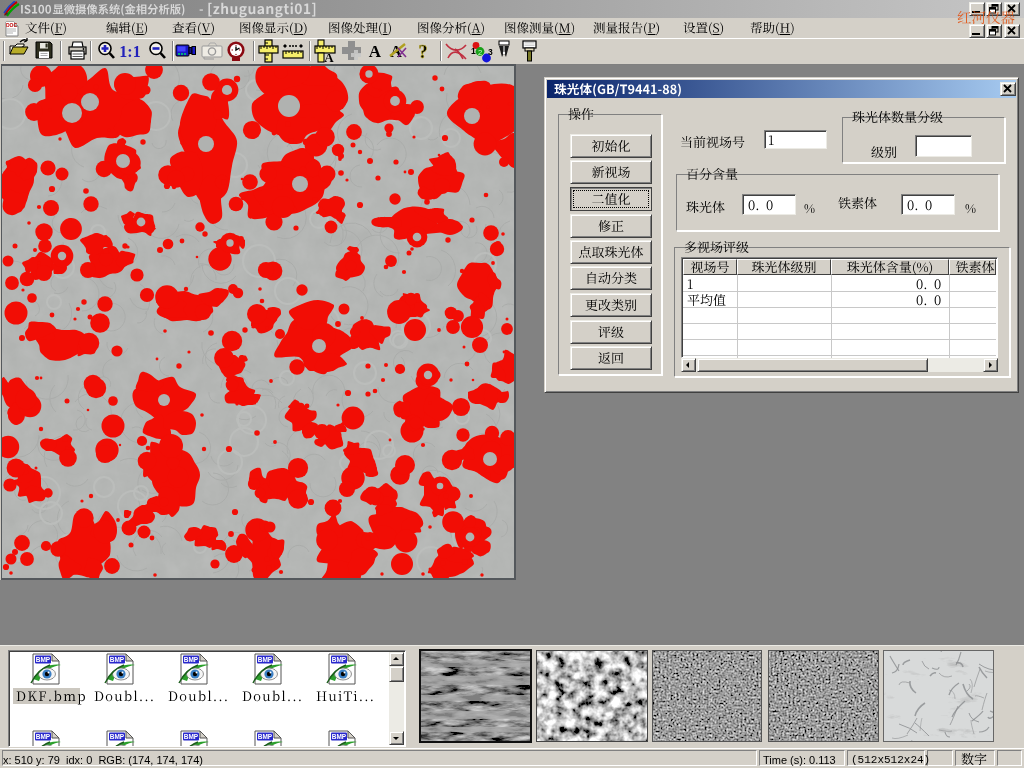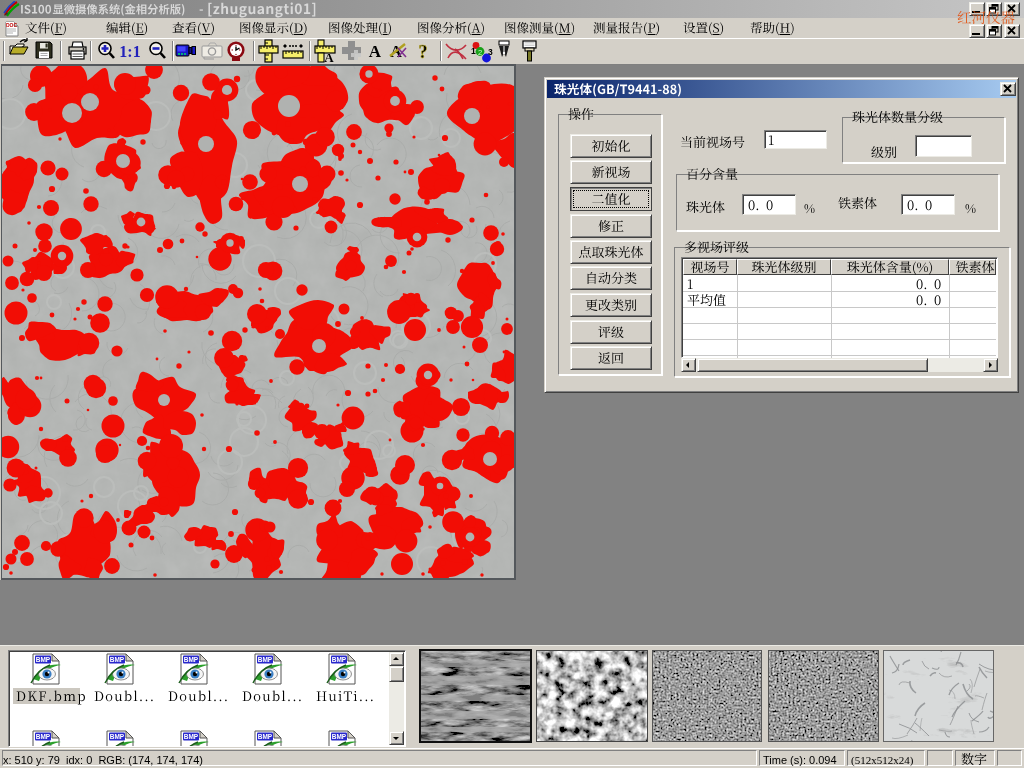--- a/index.html
+++ b/index.html
@@ -1327,22 +1327,22 @@
     <path d="M41 52Q33 57 31 65" stroke="#8a8c8e" stroke-width="1.5" fill="none" opacity="0.8"></path>
   </svg>
 <div class="abs face" style="left:0;top:748px;width:1024px;height:20px;border-top:1px solid #fff"></div>
 <div class="abs" style="left:2px;top:750px;width:755px;height:16px;border:1px solid;border-color:#808080 #fff #fff #808080"></div>
 <div class="abs" style="left:759px;top:750px;width:86px;height:16px;border:1px solid;border-color:#808080 #fff #fff #808080"></div>
 <div class="abs" style="left:847px;top:750px;width:78px;height:16px;border:1px solid;border-color:#808080 #fff #fff #808080"></div>
 <div class="abs" style="left:927px;top:750px;width:26px;height:16px;border:1px solid;border-color:#808080 #fff #fff #808080"></div>
 <div class="abs" style="left:955px;top:750px;width:40px;height:16px;border:1px solid;border-color:#808080 #fff #fff #808080"></div>
 <div class="abs" style="left:997px;top:750px;width:25px;height:16px;border:1px solid;border-color:#808080 #fff #fff #808080"></div>
 <div class="abs" style="left:3px;top:754px;font-size:11px;color:#000;font-family:'Liberation Sans',sans-serif">x: 510 y: 79&nbsp; idx: 0&nbsp; RGB: (174, 174, 174)</div>
-<div class="abs" style="left:763px;top:754px;font-size:11px;font-family:'Liberation Sans',sans-serif">Time (s): 0.094</div>
-<div class="abs" style="left:851px;top:754px;font-size:11px;font-family:Liberation Serif, serif">(512x512x24)</div>
+<div class="abs" style="left:763px;top:754px;font-size:11px;font-family:'Liberation Sans',sans-serif">Time (s): 0.113</div>
+<div class="abs" style="left:851px;top:754px;font-size:11px;font-family:Liberation Mono, monospace">(512x512x24)</div>
 <svg class="abs" style="left:0;top:0;z-index:50;pointer-events:none" width="1024" height="768" viewBox="0 0 1024 768">
     <path transform="translate(20 13.5)" d="M1.1 0H2.8V-8.6H1.1Z M7.4 0.2C9.4 0.2 10.6 -1 10.6 -2.4C10.6 -3.7 9.9 -4.3 8.9 -4.8L7.7 -5.2C7 -5.5 6.4 -5.8 6.4 -6.4C6.4 -6.9 6.9 -7.3 7.6 -7.3C8.4 -7.3 8.9 -7 9.5 -6.6L10.3 -7.6C9.6 -8.3 8.6 -8.7 7.6 -8.7C5.9 -8.7 4.7 -7.7 4.7 -6.3C4.7 -5 5.5 -4.3 6.4 -4L7.6 -3.5C8.3 -3.1 8.9 -2.9 8.9 -2.3C8.9 -1.7 8.4 -1.3 7.5 -1.3C6.7 -1.3 5.9 -1.7 5.3 -2.3L4.3 -1.1C5.2 -0.3 6.3 0.2 7.4 0.2Z M12 0H17.2V-1.4H15.6V-8.6H14.3C13.8 -8.2 13.2 -8 12.3 -7.9V-6.8H13.9V-1.4H12Z M21.3 0.2C23.1 0.2 24.2 -1.4 24.2 -4.3C24.2 -7.3 23.1 -8.7 21.3 -8.7C19.6 -8.7 18.4 -7.3 18.4 -4.3C18.4 -1.4 19.6 0.2 21.3 0.2ZM21.3 -1.2C20.6 -1.2 20 -1.9 20 -4.3C20 -6.7 20.6 -7.4 21.3 -7.4C22.1 -7.4 22.6 -6.7 22.6 -4.3C22.6 -1.9 22.1 -1.2 21.3 -1.2Z M28.2 0.2C29.9 0.2 31.1 -1.4 31.1 -4.3C31.1 -7.3 29.9 -8.7 28.2 -8.7C26.4 -8.7 25.3 -7.3 25.3 -4.3C25.3 -1.4 26.4 0.2 28.2 0.2ZM28.2 -1.2C27.4 -1.2 26.9 -1.9 26.9 -4.3C26.9 -6.7 27.4 -7.4 28.2 -7.4C28.9 -7.4 29.5 -6.7 29.5 -4.3C29.5 -1.9 28.9 -1.2 28.2 -1.2Z" fill="#d8d8d8"></path>
     <path transform="translate(52.5 13.5)" d="M3.1 -6.3H8.1V-5.5H3.1ZM3.1 -8H8.1V-7.3H3.1ZM1.8 -9.1V-4.5H9.5V-9.1ZM9.1 -3.9C8.8 -3.2 8.2 -2.3 7.8 -1.7L8.8 -1.3C9.3 -1.8 9.8 -2.7 10.2 -3.4ZM1.2 -3.4C1.5 -2.7 2 -1.8 2.2 -1.2L3.3 -1.7C3.1 -2.3 2.6 -3.2 2.2 -3.9ZM6.3 -4.1V-0.8H5V-4.1H3.7V-0.8H0.3V0.5H11V-0.8H7.6V-4.1Z M13.4 -9.6C13 -8.9 12.2 -8 11.5 -7.4C11.7 -7.2 12 -6.7 12.2 -6.4C13.1 -7.1 14 -8.2 14.6 -9.2ZM15 -3.7V-2.4C15 -1.6 14.9 -0.7 14.2 0C14.4 0.2 14.9 0.7 15.1 0.9C15.9 0 16.1 -1.3 16.1 -2.4V-2.6H17V-1.8C17 -1.4 16.8 -1.1 16.6 -1C16.8 -0.8 17 -0.2 17.1 0.1C17.3 -0.2 17.5 -0.4 19.1 -1.4C19 -1.6 18.8 -2 18.8 -2.3L18 -1.9V-3.7ZM19.8 -6.2H20.7C20.6 -5.2 20.5 -4.3 20.2 -3.5C20 -4.3 19.9 -5.1 19.7 -5.9ZM14.5 -5.2V-4.1H18.3V-4.4C18.5 -4.2 18.7 -4 18.8 -3.8L19 -4.2C19.2 -3.4 19.4 -2.7 19.6 -2C19.1 -1.1 18.5 -0.5 17.7 0.1C17.9 0.3 18.3 0.8 18.4 1.1C19.1 0.6 19.7 0 20.2 -0.7C20.5 -0 21 0.5 21.6 1C21.7 0.6 22.1 0.1 22.4 -0.1C21.8 -0.5 21.2 -1.1 20.8 -1.9C21.4 -3.1 21.7 -4.5 21.9 -6.2H22.2V-7.4H20.1C20.3 -8 20.4 -8.7 20.5 -9.4L19.3 -9.6C19.1 -7.9 18.7 -6.3 18.1 -5.2ZM13.6 -7.2C13.1 -6.1 12.2 -4.9 11.4 -4.2C11.7 -3.9 12 -3.2 12.1 -3C12.4 -3.2 12.6 -3.4 12.8 -3.7V1H14V-5.5C14.3 -5.9 14.5 -6.2 14.7 -6.6V-5.8H18.4V-8.6H17.5V-6.9H17V-9.6H16V-6.9H15.5V-8.6H14.7V-6.8Z M24.1 -9.6V-7.5H23V-6.3H24.1V-4.4C23.7 -4.2 23.2 -4 22.9 -3.9L23.2 -2.6L24.1 -3V-0.4C24.1 -0.3 24.1 -0.2 24 -0.2C23.8 -0.2 23.4 -0.2 23.1 -0.3C23.2 0.1 23.4 0.7 23.4 1C24.1 1 24.6 1 24.9 0.7C25.3 0.5 25.4 0.2 25.4 -0.4V-3.6L26.3 -4.1L26.1 -5.1L25.4 -4.8V-6.3H26.3V-7.5H25.4V-9.6ZM31.3 -8.2V-7.7H28.2V-8.2ZM26.4 -5 26.5 -4C27.8 -4 29.5 -4.1 31.3 -4.2V-3.8H32.5V-4.3L33.4 -4.3L33.5 -5.3L32.5 -5.2V-8.2H33.3V-9.1H26.3V-8.2H27V-5ZM31.3 -6.9V-6.4H28.2V-6.9ZM31.3 -5.6V-5.2L28.2 -5.1V-5.6ZM29.5 -3.6V-3.4L28.8 -3.6L28.7 -3.6H26.1V-2.5H28.1C28 -2.2 27.8 -2 27.7 -1.7L26.7 -2.3L26 -1.6C26.3 -1.4 26.6 -1.2 27 -0.9C26.6 -0.5 26 -0.1 25.5 0.1C25.7 0.3 26 0.8 26.2 1C26.8 0.7 27.4 0.3 27.9 -0.3C28.2 -0.1 28.4 0.1 28.6 0.3L29.3 -0.5C29.1 -0.7 28.9 -0.9 28.6 -1.1C29 -1.7 29.3 -2.5 29.5 -3.3V-2.6H29.7C29.9 -1.9 30.2 -1.3 30.6 -0.8C30 -0.4 29.5 -0.1 28.8 0.1C29.1 0.3 29.3 0.8 29.4 1C30.1 0.8 30.7 0.4 31.3 0C31.7 0.5 32.3 0.8 32.9 1.1C33.1 0.7 33.4 0.3 33.7 0C33.1 -0.2 32.5 -0.4 32.1 -0.8C32.7 -1.5 33.1 -2.4 33.4 -3.4L32.7 -3.6L32.5 -3.6ZM32 -2.6C31.8 -2.2 31.6 -1.9 31.3 -1.5C31.1 -1.9 30.9 -2.2 30.7 -2.6Z M39.5 -7.8H41.2C41 -7.6 40.9 -7.4 40.7 -7.2H39C39.2 -7.4 39.3 -7.6 39.5 -7.8ZM36.5 -9.6C36 -8 35.1 -6.3 34.1 -5.3C34.3 -5 34.7 -4.2 34.8 -3.9C35 -4.1 35.2 -4.4 35.5 -4.7V1H36.7V-6.7L36.8 -6.8C37 -6.6 37.4 -6.2 37.6 -5.9L37.9 -6.2V-4.6H39.3C38.8 -4.2 38.1 -3.8 37.1 -3.5C37.3 -3.3 37.7 -3 37.8 -2.7C38.7 -3 39.4 -3.3 40 -3.7L40.2 -3.4C39.5 -2.9 38.3 -2.3 37.2 -2C37.4 -1.8 37.8 -1.4 37.9 -1.2C38.8 -1.5 39.9 -2.1 40.7 -2.7L40.8 -2.3C39.9 -1.5 38.4 -0.8 37.1 -0.4C37.3 -0.2 37.7 0.3 37.8 0.5C38.9 0.2 40.1 -0.5 41 -1.2C41 -0.8 40.9 -0.5 40.8 -0.3C40.7 -0.1 40.5 -0.1 40.3 -0.1C40.1 -0.1 39.9 -0.1 39.6 -0.1C39.8 0.2 39.9 0.7 39.9 1C40.2 1 40.4 1 40.6 1C41.1 1 41.4 0.9 41.7 0.5C42.2 0 42.3 -1.1 42 -2.3L42.4 -2.4C42.8 -1.3 43.3 -0.2 44.1 0.4C44.3 0 44.7 -0.4 45 -0.6C44.3 -1.1 43.7 -1.9 43.4 -2.9C43.8 -3.1 44.1 -3.3 44.5 -3.5L43.6 -4.3C43.1 -3.9 42.3 -3.5 41.7 -3.2C41.5 -3.6 41.2 -4 40.7 -4.4L40.9 -4.6H44.2V-7.2H42.1C42.4 -7.6 42.7 -7.9 42.9 -8.3L42.2 -8.9L41.9 -8.8H40.2L40.5 -9.3L39.2 -9.6C38.8 -8.7 38 -7.6 36.8 -6.8C37.2 -7.6 37.5 -8.4 37.8 -9.2ZM39.1 -6.2H40.6C40.5 -6 40.4 -5.8 40.3 -5.5H39.1ZM41.7 -6.2H42.9V-5.5H41.5C41.6 -5.8 41.6 -6 41.7 -6.2Z M47.9 -2.4C47.4 -1.7 46.5 -0.9 45.6 -0.5C46 -0.3 46.5 0.2 46.8 0.4C47.6 -0.1 48.6 -1.1 49.3 -2ZM52.2 -1.8C53.1 -1.1 54.2 -0.2 54.7 0.4L55.9 -0.4C55.3 -1 54.2 -1.9 53.3 -2.5ZM52.5 -5C52.7 -4.8 52.9 -4.5 53.1 -4.3L49.7 -4.1C51.2 -4.8 52.6 -5.7 54 -6.8L53 -7.7C52.5 -7.2 51.9 -6.8 51.4 -6.4L49.1 -6.3C49.8 -6.8 50.4 -7.3 51 -7.9C52.5 -8 53.9 -8.2 55.1 -8.5L54.1 -9.6C52.2 -9.2 49 -8.9 46.2 -8.8C46.4 -8.5 46.5 -7.9 46.6 -7.6C47.4 -7.6 48.3 -7.7 49.1 -7.7C48.5 -7.2 48 -6.8 47.7 -6.6C47.4 -6.4 47.1 -6.2 46.9 -6.2C47 -5.8 47.2 -5.3 47.2 -5C47.5 -5.1 47.9 -5.2 49.6 -5.3C48.9 -4.9 48.3 -4.5 47.9 -4.4C47.2 -4 46.8 -3.8 46.4 -3.8C46.5 -3.4 46.7 -2.8 46.7 -2.6C47.1 -2.7 47.6 -2.8 50.2 -3V-0.5C50.2 -0.4 50.2 -0.3 50 -0.3C49.8 -0.3 49.1 -0.3 48.5 -0.4C48.7 0 48.9 0.6 49 1C49.8 1 50.5 1 51 0.8C51.5 0.5 51.6 0.2 51.6 -0.5V-3.1L53.9 -3.3C54.2 -2.9 54.5 -2.6 54.6 -2.3L55.7 -2.9C55.2 -3.7 54.3 -4.7 53.5 -5.5Z M64.2 -3.9V-0.7C64.2 0.4 64.4 0.8 65.4 0.8C65.6 0.8 66 0.8 66.2 0.8C67.1 0.8 67.4 0.3 67.5 -1.5C67.2 -1.6 66.6 -1.8 66.4 -2C66.3 -0.6 66.3 -0.3 66.1 -0.3C66 -0.3 65.8 -0.3 65.7 -0.3C65.6 -0.3 65.5 -0.4 65.5 -0.7V-3.9ZM62.1 -3.9C62 -2 61.8 -0.8 60.1 -0C60.4 0.2 60.8 0.7 60.9 1.1C63 0.1 63.3 -1.5 63.4 -3.9ZM56.9 -0.8 57.2 0.6C58.3 0.1 59.7 -0.4 61 -0.9L60.7 -2.1C59.3 -1.6 57.8 -1.1 56.9 -0.8ZM63.1 -9.3C63.2 -9 63.4 -8.5 63.5 -8.1H61V-6.9H62.8C62.3 -6.3 61.7 -5.6 61.5 -5.4C61.3 -5.2 61 -5.1 60.7 -5C60.8 -4.7 61.1 -4 61.1 -3.7C61.5 -3.9 62 -4 65.9 -4.4C66.1 -4.1 66.2 -3.8 66.3 -3.5L67.4 -4.1C67.1 -4.9 66.4 -5.9 65.8 -6.7L64.8 -6.2C64.9 -6 65.1 -5.7 65.3 -5.4L63.1 -5.2C63.5 -5.7 63.9 -6.4 64.4 -6.9H67.3V-8.1H64.2L64.9 -8.3C64.8 -8.7 64.5 -9.2 64.3 -9.7ZM57.2 -4.7C57.4 -4.8 57.6 -4.8 58.5 -4.9C58.2 -4.4 57.9 -4.1 57.7 -3.9C57.4 -3.5 57.1 -3.2 56.8 -3.2C57 -2.8 57.2 -2.2 57.3 -1.9C57.6 -2.1 58 -2.3 60.7 -2.9C60.7 -3.2 60.7 -3.7 60.7 -4.1L59.2 -3.8C59.9 -4.6 60.6 -5.6 61.1 -6.6L59.9 -7.3C59.7 -6.9 59.5 -6.5 59.3 -6.2L58.5 -6.1C59.1 -7 59.7 -8.1 60.1 -9.1L58.7 -9.7C58.4 -8.4 57.6 -7 57.4 -6.7C57.1 -6.3 57 -6.1 56.7 -6C56.9 -5.6 57.1 -4.9 57.2 -4.7Z M70.5 2.3 71.5 1.8C70.5 0.2 70.1 -1.7 70.1 -3.6C70.1 -5.4 70.5 -7.3 71.5 -9L70.5 -9.4C69.4 -7.7 68.8 -5.8 68.8 -3.6C68.8 -1.3 69.4 0.5 70.5 2.3Z M77.6 -9.7C76.5 -8 74.4 -6.9 72.3 -6.3C72.6 -5.9 73 -5.4 73.2 -5C73.7 -5.2 74.2 -5.4 74.7 -5.6V-5.1H77V-3.9H73.4V-2.7H75L74.1 -2.3C74.5 -1.7 74.9 -1 75.1 -0.5H72.8V0.8H82.6V-0.5H80.2C80.6 -1 81 -1.6 81.4 -2.3L80.3 -2.7H82.1V-3.9H78.4V-5.1H80.7V-5.8C81.2 -5.5 81.7 -5.3 82.3 -5.1C82.5 -5.4 82.9 -6 83.2 -6.3C81.5 -6.7 79.6 -7.7 78.5 -8.7L78.9 -9.2ZM79.7 -6.3H75.9C76.6 -6.7 77.2 -7.2 77.8 -7.8C78.3 -7.3 79 -6.8 79.7 -6.3ZM77 -2.7V-0.5H75.3L76.3 -0.9C76.1 -1.4 75.7 -2.1 75.3 -2.7ZM78.4 -2.7H80.1C79.9 -2.1 79.4 -1.3 79.1 -0.8L79.8 -0.5H78.4Z M89.9 -5.1H92.6V-3.6H89.9ZM89.9 -6.3V-7.7H92.6V-6.3ZM89.9 -2.4H92.6V-1H89.9ZM88.6 -9V0.9H89.9V0.3H92.6V0.8H93.9V-9ZM85.5 -9.6V-7.3H83.9V-6H85.3C85 -4.6 84.3 -3.1 83.6 -2.2C83.8 -1.9 84.1 -1.3 84.2 -0.9C84.7 -1.6 85.1 -2.5 85.5 -3.5V1H86.8V-3.7C87.1 -3.2 87.4 -2.7 87.6 -2.3L88.4 -3.4C88.2 -3.7 87.2 -4.9 86.8 -5.3V-6H88.2V-7.3H86.8V-9.6Z M102.4 -9.5 101.2 -9C101.8 -7.8 102.6 -6.5 103.5 -5.4H97.5C98.3 -6.5 99.1 -7.7 99.6 -9L98.1 -9.5C97.5 -7.8 96.4 -6.2 95 -5.2C95.4 -5 95.9 -4.4 96.2 -4.1C96.4 -4.3 96.6 -4.5 96.9 -4.8V-4.1H98.7C98.5 -2.5 97.8 -1 95.3 -0.2C95.6 0.1 96 0.7 96.2 1C99.1 -0 99.8 -2 100.1 -4.1H102.5C102.4 -1.8 102.3 -0.8 102.1 -0.6C101.9 -0.5 101.8 -0.4 101.6 -0.4C101.3 -0.4 100.7 -0.4 100.1 -0.5C100.3 -0.1 100.5 0.5 100.5 0.9C101.2 0.9 101.9 0.9 102.3 0.8C102.7 0.8 103 0.7 103.3 0.3C103.7 -0.2 103.8 -1.5 103.9 -4.9V-4.9C104.2 -4.7 104.4 -4.4 104.6 -4.2C104.8 -4.6 105.3 -5.1 105.7 -5.4C104.5 -6.4 103.1 -8 102.4 -9.5Z M111.4 -8.4V-5C111.4 -3.4 111.3 -1.2 110.2 0.3C110.5 0.4 111.1 0.8 111.4 1C112.3 -0.5 112.6 -2.8 112.6 -4.5H114.1V1H115.5V-4.5H116.9V-5.8H112.6V-7.4C113.9 -7.6 115.2 -8 116.3 -8.4L115.2 -9.5C114.2 -9 112.7 -8.6 111.4 -8.4ZM108 -9.6V-7.3H106.5V-6H107.9C107.6 -4.6 106.9 -3.1 106.2 -2.2C106.4 -1.9 106.7 -1.3 106.8 -0.9C107.3 -1.5 107.7 -2.4 108 -3.4V1H109.3V-3.8C109.6 -3.3 109.9 -2.8 110.1 -2.5L110.8 -3.5C110.6 -3.9 109.8 -5.1 109.3 -5.6V-6H110.9V-7.3H109.3V-9.6Z M118.3 -9.3V-4.9C118.3 -3.3 118.2 -1.1 117.5 0.2C117.8 0.4 118.3 0.8 118.5 1.1C119.1 0 119.4 -1.5 119.5 -3H120.5V1H121.7V-4.2H119.5L119.5 -4.9V-5.4H122.3V-6.6H121.5V-9.6H120.3V-6.6H119.5V-9.3ZM126.6 -5.3C126.4 -4.3 126.1 -3.5 125.8 -2.8C125.4 -3.5 125.1 -4.4 124.9 -5.3ZM122.7 -8.9V-5.1C122.7 -3.5 122.6 -1.1 121.7 0.4C122.1 0.5 122.6 0.9 122.8 1.1C123 0.8 123.2 0.4 123.3 0.1C123.6 0.3 123.8 0.8 124 1.1C124.7 0.7 125.3 0.2 125.8 -0.4C126.2 0.2 126.7 0.7 127.3 1.1C127.6 0.7 128 0.2 128.3 -0C127.6 -0.4 127 -0.9 126.6 -1.5C127.3 -2.7 127.8 -4.3 128 -6.3L127.2 -6.5L126.9 -6.5H123.9V-7.8C125.4 -7.9 126.9 -8.1 128.2 -8.4L127.4 -9.5C126.2 -9.3 124.3 -9 122.7 -8.9ZM125.1 -1.6C124.6 -1 124 -0.5 123.4 -0.1C123.8 -1.5 123.9 -3.2 123.9 -4.7C124.2 -3.5 124.6 -2.5 125.1 -1.6Z M130.2 2.3C131.3 0.5 131.9 -1.3 131.9 -3.6C131.9 -5.8 131.3 -7.7 130.2 -9.4L129.2 -9C130.1 -7.3 130.5 -5.4 130.5 -3.6C130.5 -1.7 130.1 0.2 129.2 1.8Z" fill="#d8d8d8"></path>
     <path transform="translate(199 13.5)" d="M0.6 -2.8H3.9V-4.1H0.6Z" fill="#d8d8d8"></path>
     <path transform="translate(207 14)" d="M1.4 2.4H4.6V1.3H3V-10.1H4.6V-11.2H1.4Z M6.2 0H12.4V-1.6H8.8L12.3 -6.7V-7.8H6.6V-6.2H9.7L6.2 -1.1Z M14.3 0H16.3V-5.4C16.9 -6 17.3 -6.3 17.9 -6.3C18.7 -6.3 19 -5.9 19 -4.6V0H21.1V-4.9C21.1 -6.9 20.4 -8 18.7 -8C17.6 -8 16.8 -7.5 16.2 -6.9L16.3 -8.4V-11.2H14.3Z M25.9 0.2C27 0.2 27.7 -0.3 28.4 -1.1H28.4L28.6 0H30.3V-7.8H28.2V-2.5C27.7 -1.8 27.3 -1.6 26.6 -1.6C25.9 -1.6 25.5 -2 25.5 -3.2V-7.8H23.5V-3C23.5 -1 24.2 0.2 25.9 0.2Z M35.6 3.4C38.2 3.4 39.9 2.2 39.9 0.6C39.9 -0.8 38.8 -1.3 36.9 -1.3H35.6C34.7 -1.3 34.4 -1.6 34.4 -2C34.4 -2.3 34.5 -2.5 34.7 -2.7C35 -2.5 35.4 -2.5 35.7 -2.5C37.4 -2.5 38.7 -3.4 38.7 -5.1C38.7 -5.6 38.6 -6.1 38.4 -6.3H39.7V-7.8H36.9C36.6 -8 36.2 -8 35.7 -8C34 -8 32.5 -7 32.5 -5.2C32.5 -4.3 33.1 -3.5 33.6 -3.1V-3.1C33.1 -2.8 32.7 -2.2 32.7 -1.6C32.7 -1 33 -0.6 33.4 -0.3V-0.2C32.7 0.2 32.3 0.7 32.3 1.4C32.3 2.8 33.7 3.4 35.6 3.4ZM35.7 -3.8C35 -3.8 34.5 -4.3 34.5 -5.2C34.5 -6.1 35 -6.6 35.7 -6.6C36.4 -6.6 36.9 -6.1 36.9 -5.2C36.9 -4.3 36.4 -3.8 35.7 -3.8ZM35.9 2.1C34.8 2.1 34 1.7 34 1.1C34 0.7 34.2 0.4 34.5 0.2C34.8 0.2 35.2 0.3 35.6 0.3H36.6C37.4 0.3 37.9 0.4 37.9 1C37.9 1.6 37.1 2.1 35.9 2.1Z M43.9 0.2C45 0.2 45.7 -0.3 46.4 -1.1H46.4L46.6 0H48.3V-7.8H46.2V-2.5C45.7 -1.8 45.2 -1.6 44.6 -1.6C43.8 -1.6 43.5 -2 43.5 -3.2V-7.8H41.5V-3C41.5 -1 42.2 0.2 43.9 0.2Z M52.7 0.2C53.6 0.2 54.4 -0.2 55.1 -0.8H55.2L55.3 0H57V-4.6C57 -6.8 56 -8 54 -8C52.7 -8 51.6 -7.6 50.7 -7L51.4 -5.6C52.2 -6.1 52.9 -6.4 53.6 -6.4C54.6 -6.4 54.9 -5.8 54.9 -5C51.8 -4.7 50.4 -3.8 50.4 -2.1C50.4 -0.8 51.3 0.2 52.7 0.2ZM53.4 -1.4C52.8 -1.4 52.4 -1.7 52.4 -2.3C52.4 -3 53 -3.5 54.9 -3.8V-2.2C54.4 -1.7 54 -1.4 53.4 -1.4Z M59.4 0H61.5V-5.4C62.1 -6 62.5 -6.3 63.1 -6.3C63.9 -6.3 64.2 -5.9 64.2 -4.6V0H66.3V-4.9C66.3 -6.9 65.5 -8 63.9 -8C62.8 -8 62 -7.5 61.3 -6.8H61.3L61.1 -7.8H59.4Z M71.5 3.4C74.1 3.4 75.8 2.2 75.8 0.6C75.8 -0.8 74.7 -1.3 72.9 -1.3H71.5C70.6 -1.3 70.3 -1.6 70.3 -2C70.3 -2.3 70.4 -2.5 70.6 -2.7C71 -2.5 71.3 -2.5 71.6 -2.5C73.3 -2.5 74.7 -3.4 74.7 -5.1C74.7 -5.6 74.5 -6.1 74.3 -6.3H75.6V-7.8H72.8C72.5 -8 72.1 -8 71.6 -8C70 -8 68.5 -7 68.5 -5.2C68.5 -4.3 69 -3.5 69.5 -3.1V-3.1C69 -2.8 68.7 -2.2 68.7 -1.6C68.7 -1 69 -0.6 69.4 -0.3V-0.2C68.6 0.2 68.3 0.7 68.3 1.4C68.3 2.8 69.7 3.4 71.5 3.4ZM71.6 -3.8C71 -3.8 70.4 -4.3 70.4 -5.2C70.4 -6.1 70.9 -6.6 71.6 -6.6C72.3 -6.6 72.9 -6.1 72.9 -5.2C72.9 -4.3 72.3 -3.8 71.6 -3.8ZM71.8 2.1C70.7 2.1 70 1.7 70 1.1C70 0.7 70.1 0.4 70.5 0.2C70.8 0.2 71.1 0.3 71.5 0.3H72.5C73.3 0.3 73.8 0.4 73.8 1C73.8 1.6 73 2.1 71.8 2.1Z M80.3 0.2C81 0.2 81.6 0 82 -0.1L81.6 -1.6C81.4 -1.5 81.1 -1.4 80.9 -1.4C80.2 -1.4 79.8 -1.8 79.8 -2.7V-6.2H81.7V-7.8H79.8V-10H78.1L77.9 -7.8L76.7 -7.7V-6.2H77.8V-2.7C77.8 -1 78.5 0.2 80.3 0.2Z M83.7 0H85.8V-7.8H83.7ZM84.7 -9.1C85.4 -9.1 85.9 -9.5 85.9 -10.2C85.9 -10.9 85.4 -11.4 84.7 -11.4C84 -11.4 83.6 -10.9 83.6 -10.2C83.6 -9.5 84 -9.1 84.7 -9.1Z M91.3 0.2C93.5 0.2 94.9 -1.7 94.9 -5.2C94.9 -8.8 93.5 -10.6 91.3 -10.6C89.2 -10.6 87.8 -8.8 87.8 -5.2C87.8 -1.7 89.2 0.2 91.3 0.2ZM91.3 -1.4C90.4 -1.4 89.8 -2.3 89.8 -5.2C89.8 -8.1 90.4 -9 91.3 -9C92.2 -9 92.9 -8.1 92.9 -5.2C92.9 -2.3 92.2 -1.4 91.3 -1.4Z M97 0H103.2V-1.7H101.2V-10.4H99.7C99.1 -10 98.4 -9.7 97.3 -9.5V-8.2H99.2V-1.7H97Z M105.1 2.4H108.3V-11.2H105.1V-10.1H106.8V1.3H105.1Z" fill="#d8d8d8"></path>
     <path transform="translate(25 32.5)" d="M5.1 -10.5 5 -10.4C5.6 -9.8 6.4 -8.9 6.6 -8.2C7.5 -7.6 8.1 -9.5 5.1 -10.5ZM8.8 -7.4C8.3 -5.6 7.5 -4 6.3 -2.7C5 -3.9 4 -5.5 3.4 -7.4ZM10.8 -8.6 10.2 -7.8H0.6L0.7 -7.4H3.2C3.7 -5.2 4.5 -3.5 5.8 -2.2C4.5 -0.9 2.7 0.1 0.5 0.8L0.6 1C3 0.4 4.9 -0.5 6.3 -1.7C7.6 -0.5 9.2 0.4 11.1 1C11.3 0.6 11.7 0.3 12.1 0.3L12.1 0.1C10.1 -0.3 8.3 -1.1 6.9 -2.2C8.3 -3.6 9.2 -5.3 9.8 -7.4H11.6C11.8 -7.4 11.9 -7.4 12 -7.6C11.5 -8 10.8 -8.6 10.8 -8.6Z M19.9 -10.3V-7.6H18C18.2 -8.1 18.4 -8.6 18.6 -9.2C18.9 -9.2 19 -9.3 19.1 -9.4L17.8 -9.8C17.5 -7.9 16.8 -6.1 16 -4.9L16.2 -4.8C16.8 -5.4 17.4 -6.2 17.9 -7.2H19.9V-4.2H16.1L16.2 -3.8H19.9V1H20.1C20.4 1 20.8 0.8 20.8 0.7V-3.8H24.3C24.5 -3.8 24.6 -3.9 24.6 -4C24.2 -4.4 23.5 -4.9 23.5 -4.9L22.9 -4.2H20.8V-7.2H23.9C24.1 -7.2 24.2 -7.3 24.2 -7.4C23.8 -7.8 23.2 -8.3 23.2 -8.3L22.6 -7.6H20.8V-9.8C21.1 -9.9 21.2 -10 21.2 -10.2ZM15.7 -10.5C15.1 -8.1 14 -5.7 12.9 -4.2L13.1 -4.1C13.7 -4.6 14.2 -5.3 14.7 -6.1V1H14.8C15.1 1 15.5 0.8 15.5 0.7V-6.8C15.7 -6.8 15.8 -6.9 15.8 -7L15.3 -7.2C15.8 -8 16.1 -8.9 16.5 -9.8C16.8 -9.8 16.9 -9.9 17 -10Z M27 -3.8C27 -6.1 27.5 -7.8 29.2 -10L28.9 -10.2C27.1 -8.3 26.1 -6.3 26.1 -3.8C26.1 -1.3 27.1 0.7 28.9 2.7L29.2 2.5C27.6 0.2 27 -1.5 27 -3.8Z M36.4 -6.9H37L36.9 -9.1H30.2V-8.7L31.5 -8.6C31.5 -7.4 31.5 -6.1 31.5 -4.9V-4.2C31.5 -3 31.5 -1.7 31.5 -0.5L30.2 -0.4V0H34.1V-0.4L32.6 -0.5C32.6 -1.7 32.6 -3 32.6 -4.4H34.9L35 -3.1H35.5V-6.1H35L34.9 -4.8H32.6C32.6 -6.2 32.6 -7.5 32.6 -8.7H36.1Z M40 -3.8C40 -1.5 39.5 0.2 37.8 2.5L38 2.7C39.9 0.8 40.8 -1.3 40.8 -3.8C40.8 -6.3 39.9 -8.3 38 -10.2L37.8 -10C39.4 -7.8 40 -6.1 40 -3.8Z" fill="#000"></path>
     <rect x="54.5" y="34" width="7.9" height="1" fill="#000"></rect>
     <path transform="translate(106 32.5)" d="M0.5 -0.9 1.1 0.2C1.2 0.1 1.3 0 1.3 -0.2C2.6 -0.8 3.6 -1.4 4.2 -1.8L4.2 -2C2.7 -1.5 1.2 -1.1 0.5 -0.9ZM3.6 -9.9 2.5 -10.4C2.2 -9.4 1.3 -7.6 0.7 -6.8C0.6 -6.8 0.4 -6.7 0.4 -6.7L0.8 -5.6C0.9 -5.7 1 -5.7 1 -5.8C1.6 -6 2.1 -6.1 2.6 -6.2C2.1 -5.3 1.4 -4.3 0.8 -3.8C0.8 -3.7 0.5 -3.6 0.5 -3.6L1 -2.5C1.1 -2.6 1.2 -2.7 1.2 -2.8C2.5 -3.2 3.7 -3.6 4.3 -3.8L4.3 -4C3.1 -3.9 2 -3.7 1.3 -3.6C2.4 -4.7 3.6 -6.3 4.2 -7.4C4.5 -7.3 4.6 -7.4 4.7 -7.5L3.5 -8.2C3.4 -7.8 3.1 -7.2 2.8 -6.7C2.1 -6.7 1.5 -6.6 1 -6.6C1.8 -7.5 2.7 -8.8 3.2 -9.7C3.4 -9.6 3.6 -9.8 3.6 -9.9ZM6.4 -2.7V-4.5H7.5V-2.7ZM8.1 0.2V-2.3H9.1V-0.1H9.2C9.5 -0.1 9.7 -0.3 9.7 -0.3V-2.3H10.7V-0.1C10.7 0 10.7 0.1 10.5 0.1C10.4 0.1 9.7 0 9.7 0V0.2C10.1 0.3 10.2 0.4 10.3 0.5C10.5 0.6 10.5 0.8 10.5 1C11.4 0.9 11.5 0.6 11.5 -0V-4.4C11.7 -4.4 11.9 -4.5 11.9 -4.6L11 -5.3L10.6 -4.9H6.6L5.7 -5.2V0.9H5.9C6.2 0.9 6.4 0.7 6.4 0.7V-2.3H7.5V0.4H7.6C7.9 0.4 8.1 0.2 8.1 0.2ZM4.8 -9V-5.8C4.8 -3.5 4.7 -1.1 3.3 0.9L3.5 1C5.4 -0.9 5.6 -3.7 5.6 -5.8V-6.4H10.5V-5.8H10.6C10.9 -5.8 11.2 -6 11.3 -6.1V-8.4C11.5 -8.4 11.6 -8.5 11.7 -8.6L10.8 -9.2L10.4 -8.8H8.5C9 -9 9.1 -10 7.4 -10.6L7.2 -10.5C7.6 -10.1 8 -9.5 8.1 -8.9C8.2 -8.9 8.2 -8.8 8.3 -8.8H5.7L4.8 -9.2ZM5.6 -6.8V-8.5H10.5V-6.8ZM10.7 -2.7H9.7V-4.5H10.7ZM9.1 -2.7H8.1V-4.5H9.1Z M15.9 -10.1 14.8 -10.4C14.7 -9.9 14.5 -9.1 14.3 -8.2H12.8L12.9 -7.9H14.2C13.9 -6.9 13.6 -5.8 13.4 -5.1C13.2 -5.1 12.9 -5 12.8 -4.9L13.7 -4.2L14.1 -4.6H15.3V-2.5C14.3 -2.2 13.4 -2 13 -1.9L13.6 -0.9C13.7 -0.9 13.8 -1 13.8 -1.2L15.3 -1.8V1H15.4C15.8 1 16.1 0.8 16.1 0.7V-2.1L17.9 -3L17.9 -3.1L16.1 -2.7V-4.6H17.5C17.7 -4.6 17.8 -4.7 17.9 -4.8C17.5 -5.1 17 -5.6 17 -5.6L16.5 -5H16.1V-6.7C16.4 -6.7 16.5 -6.8 16.5 -7L15.3 -7.1V-5H14.1C14.3 -5.8 14.7 -6.9 14.9 -7.9H17.5C17.7 -7.9 17.8 -7.9 17.8 -8.1C17.5 -8.4 16.9 -8.9 16.9 -8.9L16.3 -8.2H15C15.2 -8.8 15.3 -9.4 15.4 -9.8C15.7 -9.8 15.9 -9.9 15.9 -10.1ZM23.4 -7.2 22.8 -6.5H17.1L17.2 -6.1H18.3V-1L16.9 -0.8L17 -0.4L22.2 -1.1V1H22.3C22.8 1 23 0.8 23 0.7V-1.2L24.4 -1.4C24.5 -1.4 24.6 -1.5 24.6 -1.6C24.3 -2 23.8 -2.5 23.8 -2.5L23.3 -1.6L23 -1.6V-6.1H24.1C24.2 -6.1 24.4 -6.2 24.4 -6.3C24 -6.7 23.4 -7.2 23.4 -7.2ZM22.2 -1.5 19.1 -1.1V-2.7H22.2ZM22.2 -6.1V-4.8H19.1V-6.1ZM22.2 -3.1H19.1V-4.4H22.2ZM19.1 -7.9V-9.5H22.3V-7.9ZM18.3 -10.2V-7H18.4C18.8 -7 19.1 -7.1 19.1 -7.2V-7.6H22.3V-7.1H22.4C22.8 -7.1 23.1 -7.2 23.1 -7.3V-9.4C23.4 -9.5 23.5 -9.5 23.6 -9.6L22.7 -10.3L22.3 -9.8H19.2Z M27 -3.8C27 -6.1 27.5 -7.8 29.2 -10L28.9 -10.2C27.1 -8.3 26.1 -6.3 26.1 -3.8C26.1 -1.3 27.1 0.7 28.9 2.7L29.2 2.5C27.6 0.2 27 -1.5 27 -3.8Z M36.4 -6.9H36.9L36.9 -9.1H30.2V-8.7L31.5 -8.6C31.5 -7.4 31.5 -6.1 31.5 -4.9V-4.2C31.5 -3 31.5 -1.7 31.5 -0.5L30.2 -0.4V0H37.1L37.1 -2.3H36.6L36.3 -0.4H32.6C32.6 -1.7 32.6 -2.9 32.6 -4.4H34.8L35 -3.1H35.4V-6.1H35L34.8 -4.8H32.6C32.6 -6.2 32.6 -7.5 32.6 -8.7H36Z M40.2 -3.8C40.2 -1.5 39.7 0.2 38.1 2.5L38.3 2.7C40.2 0.8 41.1 -1.3 41.1 -3.8C41.1 -6.3 40.2 -8.3 38.3 -10.2L38.1 -10C39.7 -7.8 40.2 -6.1 40.2 -3.8Z" fill="#000"></path>
     <rect x="135.6" y="34" width="8.2" height="1" fill="#000"></rect>
     <path transform="translate(172 32.5)" d="M10.9 -0.6 10.3 0.1H0.5L0.6 0.5H11.7C11.9 0.5 12 0.4 12 0.3C11.6 -0.1 10.9 -0.6 10.9 -0.6ZM8.7 -4.4V-3.2H3.8V-4.4ZM3.8 -0.6V-1.1H8.7V-0.4H8.8C9.1 -0.4 9.5 -0.7 9.5 -0.7V-4.3C9.8 -4.4 9.9 -4.5 10 -4.5L9.1 -5.3L8.6 -4.8H3.8L2.9 -5.2V-0.3H3.1C3.4 -0.3 3.8 -0.5 3.8 -0.6ZM3.8 -1.5V-2.8H8.7V-1.5ZM10.7 -9.3 10.1 -8.6H6.6V-10C6.9 -10 7.1 -10.1 7.1 -10.3L5.8 -10.4V-8.6H0.7L0.8 -8.2H5C3.9 -6.8 2.3 -5.5 0.5 -4.6L0.6 -4.4C2.7 -5.2 4.6 -6.4 5.8 -7.9V-5.2H6C6.3 -5.2 6.6 -5.4 6.6 -5.5V-8.2H6.8C7.7 -6.6 9.5 -5.3 11.3 -4.6C11.4 -4.9 11.6 -5.2 12 -5.2L12 -5.4C10.3 -5.9 8.2 -6.9 7.1 -8.2H11.5C11.7 -8.2 11.8 -8.2 11.8 -8.4C11.4 -8.8 10.7 -9.3 10.7 -9.3Z M22.5 -10.5C20.5 -9.9 16.8 -9.3 13.7 -9.2L13.7 -8.9C15.1 -8.9 16.5 -9 17.8 -9.1C17.7 -8.7 17.6 -8.2 17.4 -7.8H14.1L14.2 -7.5H17.3C17.1 -7.1 16.9 -6.7 16.7 -6.3H13.1L13.2 -5.9H16.5C15.7 -4.4 14.5 -3.1 13 -2.1L13.1 -2C14.3 -2.6 15.2 -3.3 16 -4.1V1H16.2C16.6 1 16.8 0.8 16.8 0.7V0.2H21.9V1H22.1C22.3 1 22.7 0.8 22.8 0.7V-4.3C23 -4.4 23.1 -4.5 23.2 -4.6L22.3 -5.3L21.8 -4.8H17L16.7 -4.9C17 -5.2 17.2 -5.6 17.4 -5.9H24.1C24.3 -5.9 24.4 -6 24.5 -6.1C24 -6.5 23.4 -7 23.4 -7L22.8 -6.3H17.6C17.9 -6.7 18.1 -7.1 18.2 -7.5H23.2C23.4 -7.5 23.5 -7.5 23.5 -7.7C23.1 -8.1 22.4 -8.6 22.4 -8.6L21.8 -7.8H18.4C18.5 -8.3 18.7 -8.7 18.8 -9.2C20.3 -9.3 21.6 -9.5 22.7 -9.7C23 -9.5 23.3 -9.5 23.4 -9.6ZM16.8 -3H21.9V-1.8H16.8ZM16.8 -3.3V-4.5H21.9V-3.3ZM16.8 -1.4H21.9V-0.2H16.8Z M27 -3.8C27 -6.1 27.5 -7.8 29.2 -10L28.9 -10.2C27.1 -8.3 26.1 -6.3 26.1 -3.8C26.1 -1.3 27.1 0.7 28.9 2.7L29.2 2.5C27.6 0.2 27 -1.5 27 -3.8Z M35.3 -8.7 36.7 -8.6 34.3 -1.2 31.9 -8.6 33.3 -8.7V-9.1H29.6V-8.7L30.7 -8.6L33.7 0.1H34.3L37.2 -8.6L38.4 -8.7V-9.1H35.3Z M41 -3.8C41 -1.5 40.5 0.2 38.9 2.5L39.1 2.7C41 0.8 41.9 -1.3 41.9 -3.8C41.9 -6.3 41 -8.3 39.1 -10.2L38.9 -10C40.5 -7.8 41 -6.1 41 -3.8Z" fill="#000"></path>

